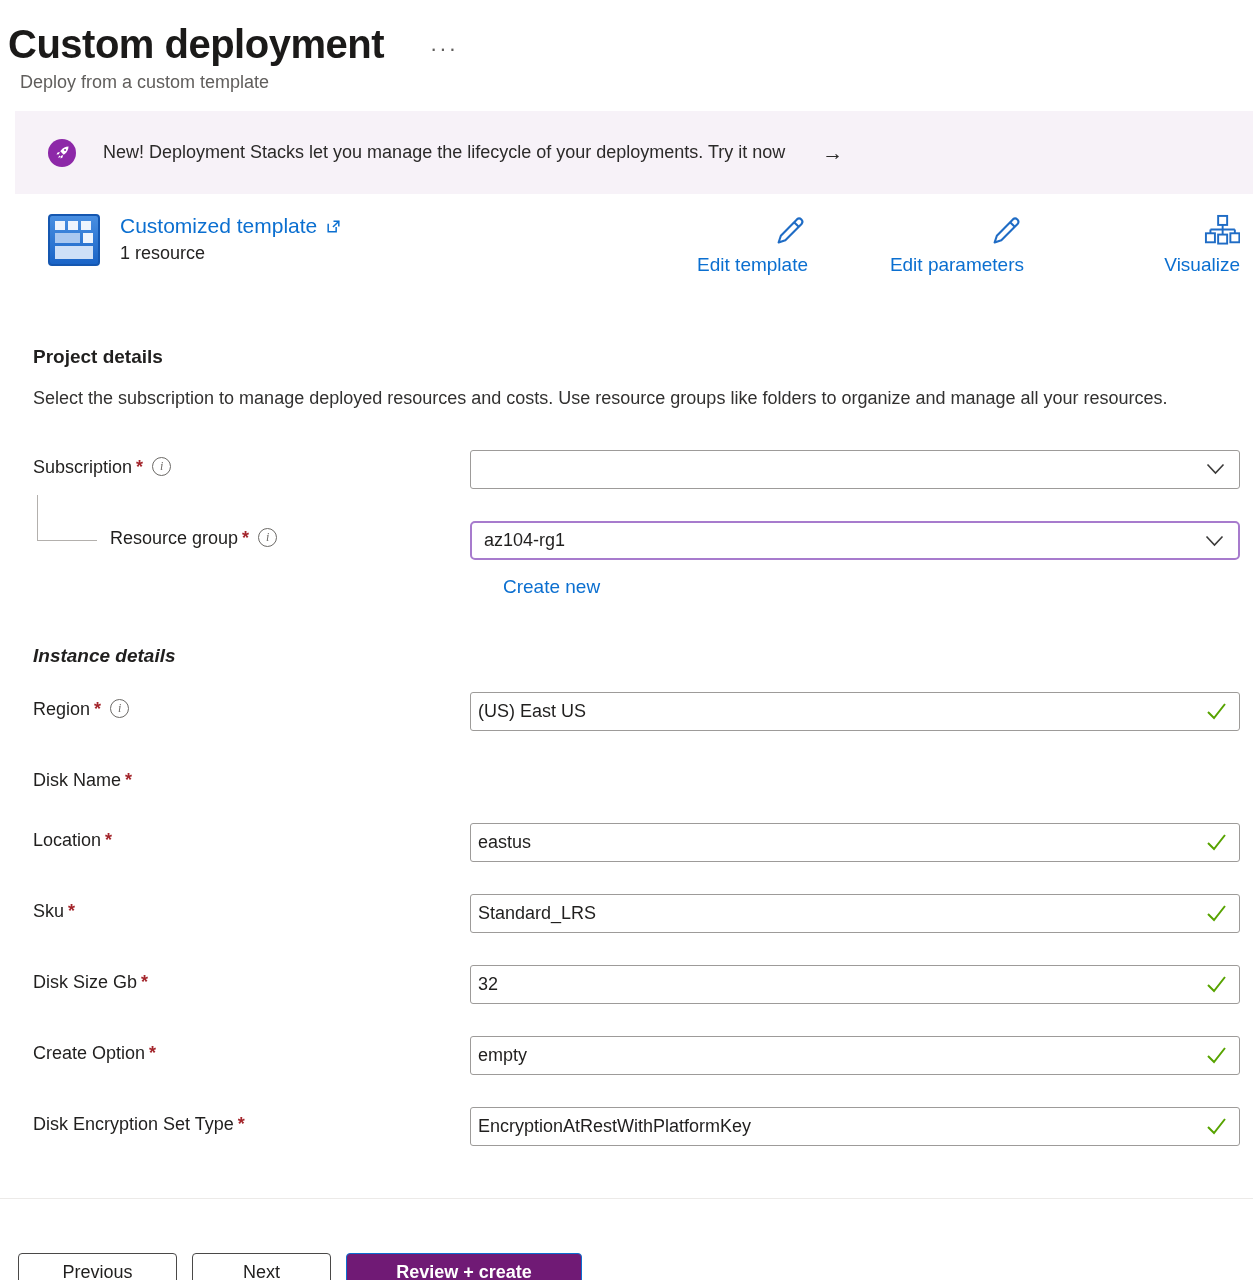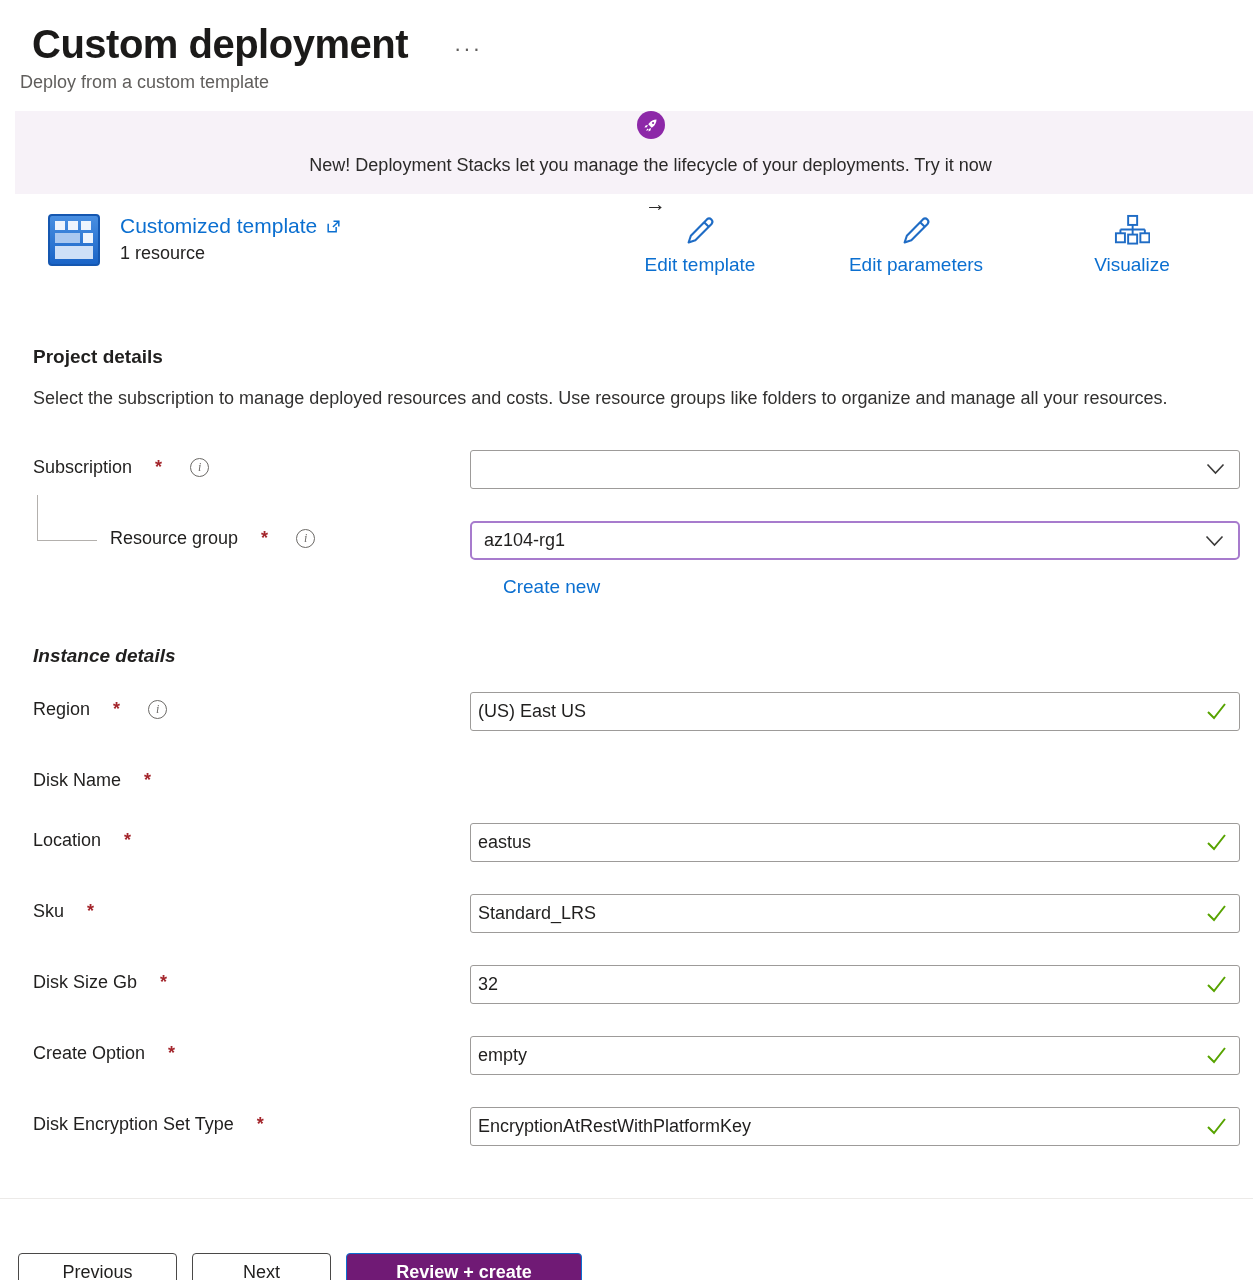--- a/index.html
+++ b/index.html
@@ -6,54 +6,54 @@
   html,body { width:1253px; height:1280px; overflow:hidden; background:#fff;
     font-family:"Liberation Sans","DejaVu Sans",sans-serif; color:#323130; }
   .content { height:1198px; overflow:hidden; position:relative; }
   .footer-bar { height:102px; border-top:1px solid #eceae8; background:#fff;
     display:flex; align-items:flex-end; padding:16px 0 8px 18px; gap:15px; }
 
   
   .breadcrumb { padding:8px 0 0 20px; font-size:20px; display:flex; align-items:center; gap:10px; }
   .breadcrumb a { color:#0b6fd0; text-decoration:none; cursor:pointer; }
   .crumb-sep { color:#7a7a7a; font-size:17px; }
-  .page-title-row { padding-left:32px; margin-top:22px; display:flex; align-items:center; gap:46px; }
+  .page-title-row { padding-left:8px; margin-top:22px; display:flex; align-items:center; gap:46px; }
   .page-title { font-size:40px; font-weight:bold; color:#1b1a19; letter-spacing:-0.5px; }
   .title-ellipsis { color:#605e5c; font-size:22px; letter-spacing:2px; cursor:pointer; padding-top:8px; }
   .page-subtitle { padding-left:20px; margin-top:5px; font-size:18px; color:#605e5c; }
 
   
   .banner { margin:18px 0 0 15px; height:83px; background:#f7f2f8; display:flex; align-items:center;
-    padding-left:33px; gap:16px; cursor:pointer;flex-direction:column; }
+    padding-left:33px; gap:27px; cursor:pointer; }
   .rocket-badge { width:28px; height:28px; border-radius:50%; background:#8d28a8; flex:0 0 auto;
     display:flex; align-items:center; justify-content:center; }
   .banner-text { font-size:18px; color:#2b2a29; }
   .banner-arrow { font-size:21px; color:#2b2a29; margin-left:10px; }
 
   
   .template-row { margin:20px 13px 0 48px; display:flex; align-items:flex-start; }
   .template-icon { flex:0 0 auto; }
   .template-meta { margin-left:20px; padding-top:0px; }
   .template-link { font-size:21px; color:#0b6fd0; text-decoration:none; cursor:pointer;
     display:inline-flex; align-items:center; gap:8px; }
   .template-count { font-size:18px; color:#252423; margin-top:5px; }
   .template-actions { margin-left:auto; display:flex; width:648px; }
-  .action-item { width:216px; display:flex; flex-direction:column; align-items:center; gap:4px; cursor:pointer; }
+  .action-item { width:216px; display:flex; flex-direction:column; align-items:flex-end; gap:4px; cursor:pointer; }
   .action-item .label { color:#0b6fd0; font-size:19px; }
 
   
   .section-heading { margin:0 13px 0 33px; font-size:19px; font-weight:bold; color:#201f1e; }
   .heading-project { margin-top:70px; }
   .heading-instance { margin-top:47px;font-style:italic; }
   .section-desc { margin:15px 13px 0 33px; font-size:18px; color:#323130; line-height:1.72; max-width:1150px; }
 
   
   .form-area { margin:36px 13px 0 33px; }
   .form-row { display:flex; margin-bottom:32px; position:relative; }
-  .label-col { width:437px; flex:0 0 auto; display:flex; align-items:center; gap:24px; padding-top:7px;
+  .label-col { width:437px; flex:0 0 auto; display:flex; gap:5px; padding-top:7px;
     align-self:flex-start; font-size:18px; color:#201f1e; }
   .req { color:#a4262c; font-size:18px; font-weight:bold; margin-left:-1px; }
   .info-icon { width:19px; height:19px; border-radius:50%; border:1px solid #6b6966; color:#6b6966;
     font-size:12px; display:inline-flex; align-items:center; justify-content:center;
     font-family:"Liberation Serif",serif; font-style:italic; cursor:pointer; margin-left:4px; }
   .field-col { flex:1; }
   .field { position:relative; height:39px; border:1px solid #9d9b99; border-radius:3px; background:#fff;
     display:flex; align-items:center; padding:0 44px 0 7px; font-size:18px; color:#201f1e; cursor:text; }
   .field.dropdown { cursor:pointer; }
   .field .chev { position:absolute; right:14px; top:12px; }

